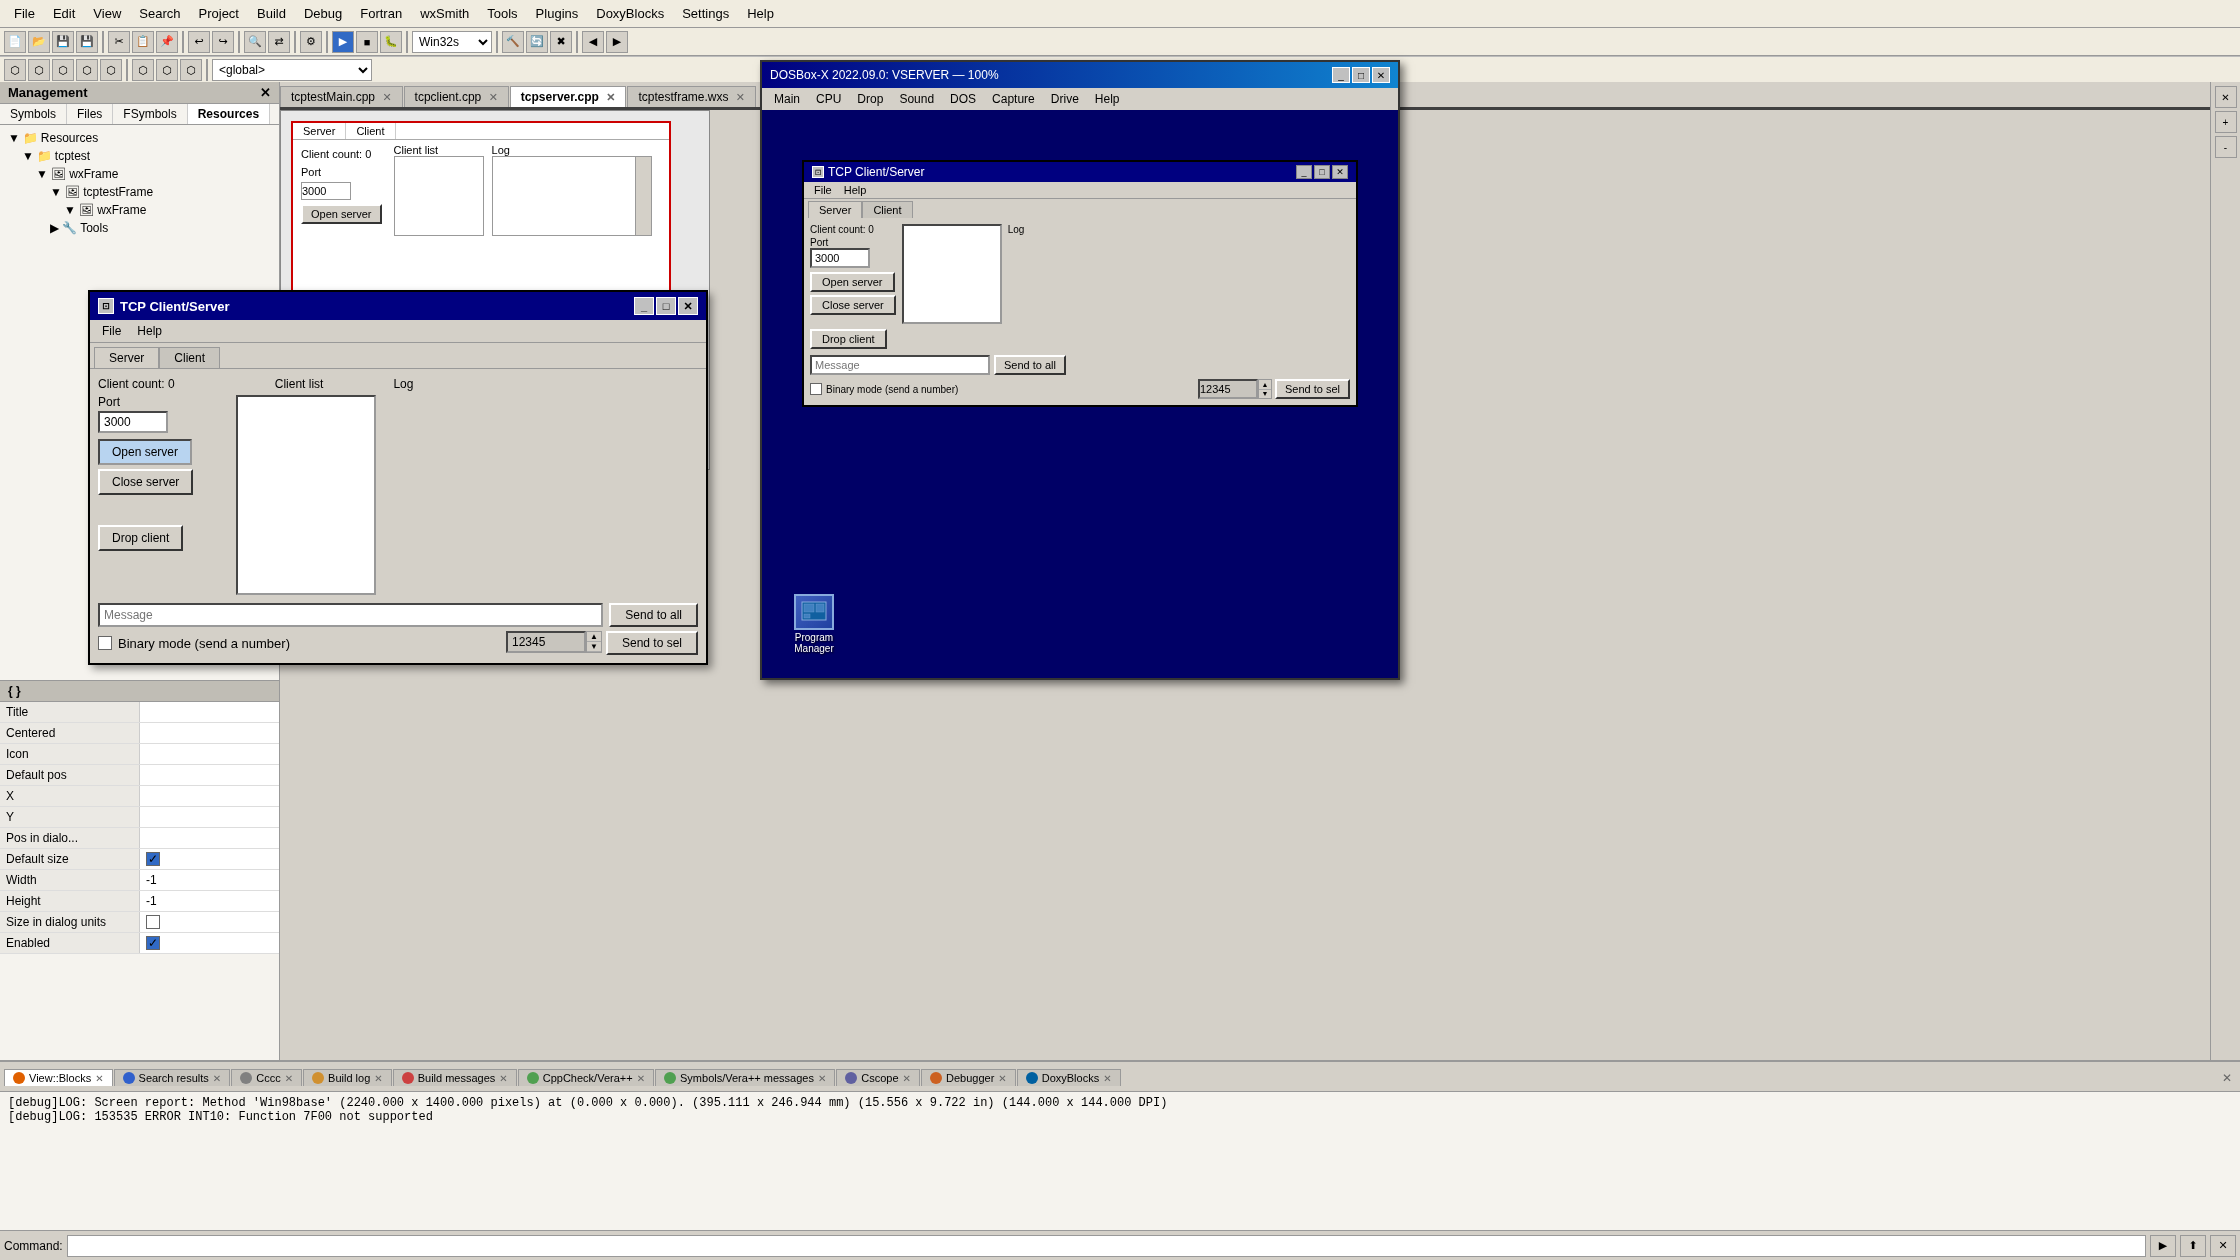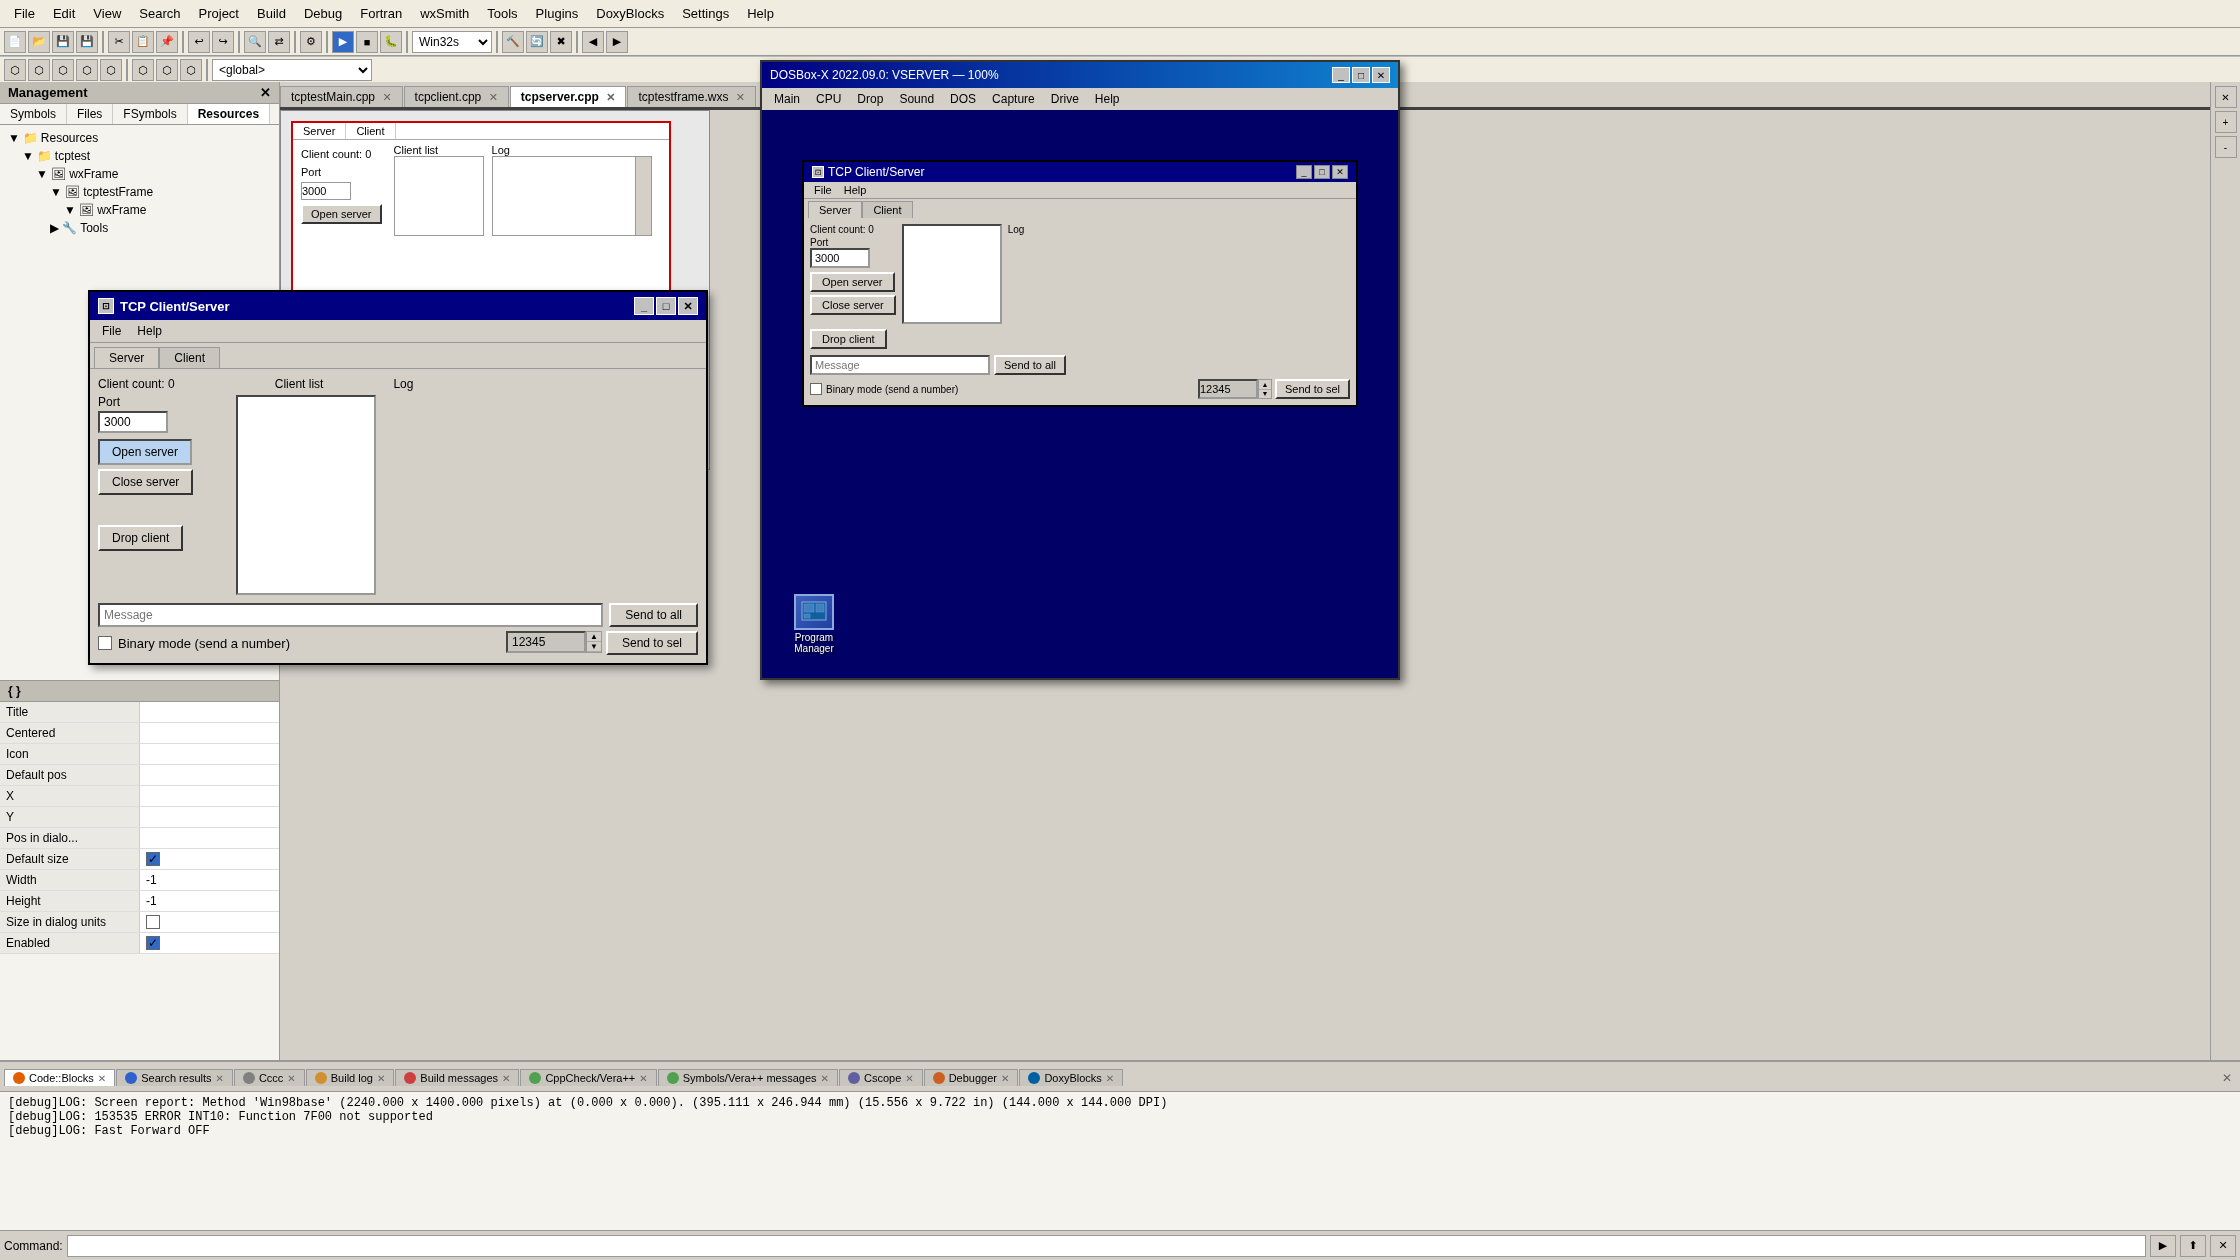--- a/index.html
+++ b/index.html
@@ -1097,21 +1097,21 @@
         <div class="program-icon-label">Program<br>Manager</div>
       </div>
     </div>
   </div>
 </div>
 
 <div class="bottom-panel">
   <div class="bottom-tabs">
     <div class="bottom-tab active">
       <span class="bottom-tab-icon" style="background:#e06000;"></span>
-      <span>Code::Blocks</span>
+      <span>View::Blocks</span>
       <span class="bottom-tab-close">✕</span>
     </div>
     <div class="bottom-tab">
       <span class="bottom-tab-icon" style="background:#3060cc;"></span>
       <span>Search results</span>
       <span class="bottom-tab-close">✕</span>
     </div>
     <div class="bottom-tab">
       <span class="bottom-tab-icon" style="background:#808080;"></span>
       <span>Cccc</span>
@@ -1150,21 +1150,20 @@
     <div class="bottom-tab">
       <span class="bottom-tab-icon" style="background:#0060a0;"></span>
       <span>DoxyBlocks</span>
       <span class="bottom-tab-close">✕</span>
     </div>
     <span style="margin-left:auto; display:flex; align-items:center; font-size:12px; color:#666; padding:0 4px; cursor:pointer;">✕</span>
   </div>
   <div class="bottom-content">
     <div>[debug]LOG: Screen report: Method 'Win98base' (2240.000 x 1400.000 pixels) at (0.000 x 0.000). (395.111 x 246.944 mm) (15.556 x 9.722 in) (144.000 x 144.000 DPI)</div>
     <div>[debug]LOG: 153535 ERROR INT10: Function 7F00 not supported</div>
-    <div>[debug]LOG: Fast Forward OFF</div>
   </div>
   <div class="bottom-command-bar">
     <span class="cmd-label">Command:</span>
     <input class="cmd-input" style="">
     <div class="toolbar-btn" style="width:26px;">▶</div>
     <div class="toolbar-btn" style="width:26px;">⬆</div>
     <div class="toolbar-btn" style="width:26px;">✕</div>
   </div>
 </div>
 

